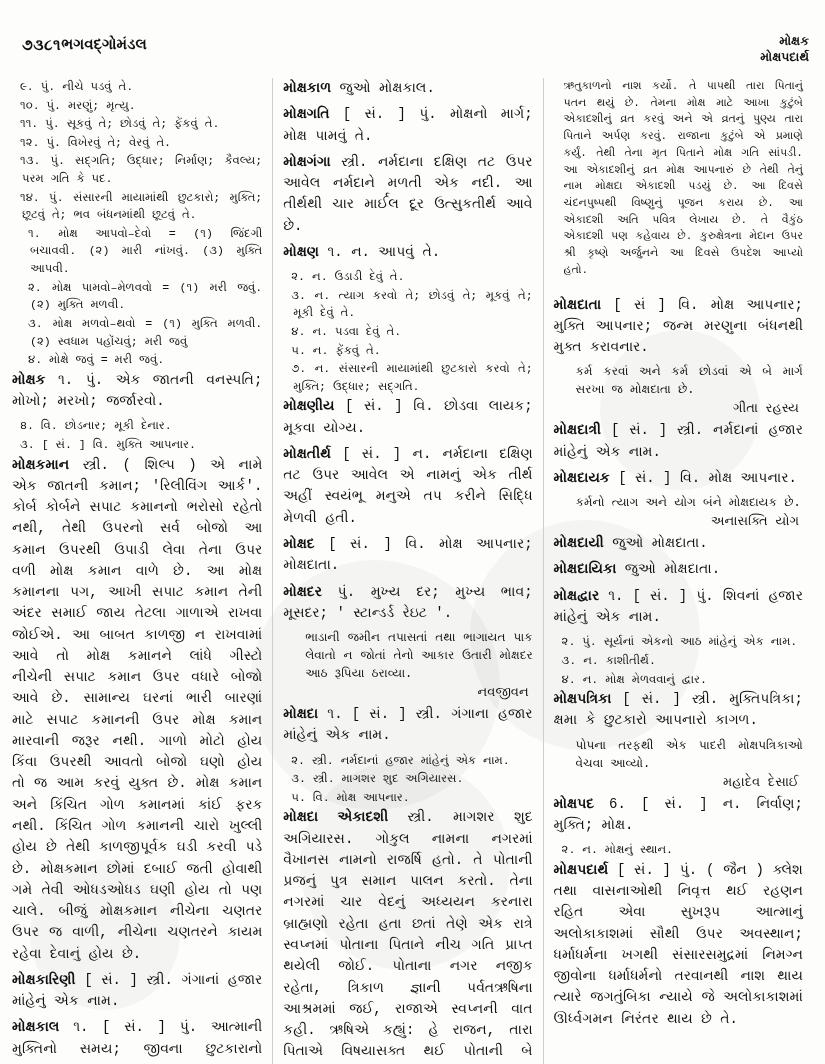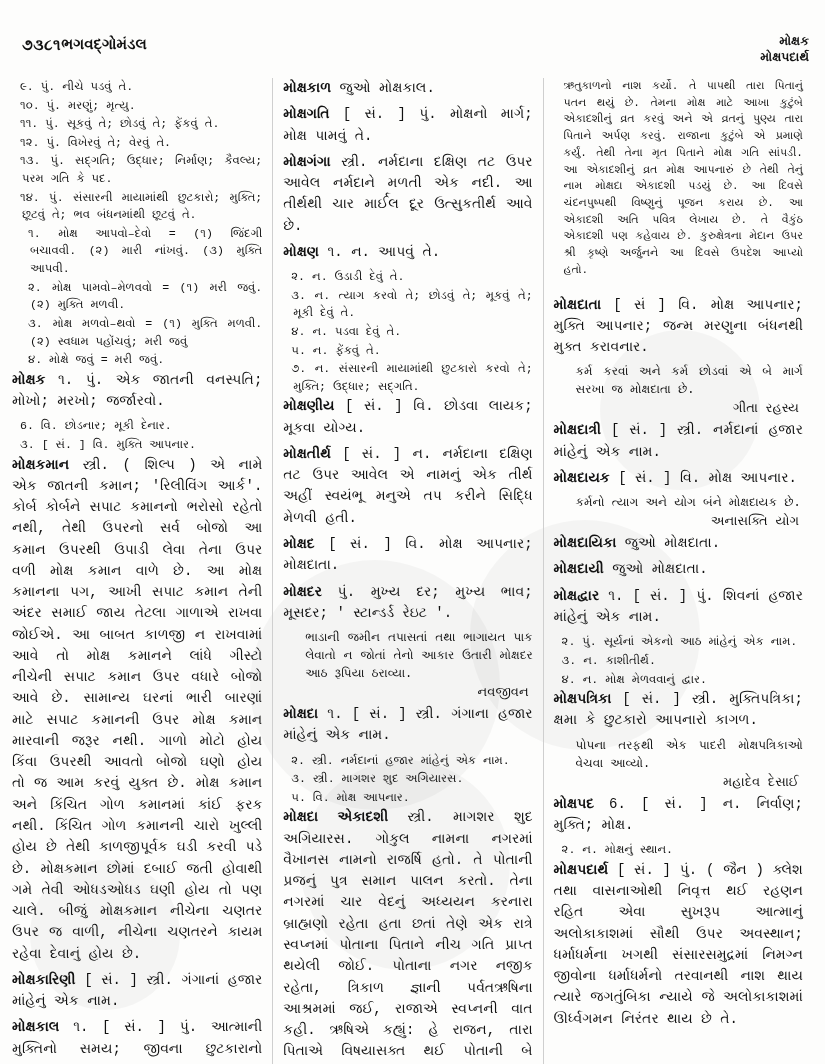--- a/index.html
+++ b/index.html
@@ -152,21 +152,21 @@
         <p class="sense">૧૦. પું. મરણું; મૃત્યુ.</p>
         <p class="sense">૧૧. પું. સૂકવું તે; છોડવું તે; ફેંકવું તે.</p>
         <p class="sense">૧૨. પું. વિખેરવું તે; વેરવું તે.</p>
         <p class="sense">૧૩. પું. સદ્ગતિ; ઉદ્ધાર; નિર્માણ; કૈવલ્ય; પરમ ગતિ કે પદ.</p>
         <p class="sense">૧૪. પું. સંસારની માયામાંથી છુટકારો; મુક્તિ; છૂટવું તે; ભવ બંધનમાંથી છૂટવું તે.</p>
         <p class="sense sub">૧. મોક્ષ આપવો–દેવો = (૧) જિંદગી બચાવવી. (૨) મારી નાંખવું. (૩) મુક્તિ આપવી.</p>
         <p class="sense sub">૨. મોક્ષ પામવો–મેળવવો = (૧) મરી જવું. (૨) મુક્તિ મળવી.</p>
         <p class="sense sub">૩. મોક્ષ મળવો–થવો = (૧) મુક્તિ મળવી. (૨) સ્વધામ પહોંચવું; મરી જવું</p>
         <p class="sense sub">૪. મોક્ષે જવું = મરી જવું.</p>
         <p class="entry"><span class="hw">મોક્ષક</span><span> ૧. પું. એક જાતની વનસ્પતિ; મોખો; મરખો; જર્જારવો.</span></p>
-        <p class="sense">6. વિ. છોડનાર; મૂકી દેનાર.</p>
+        <p class="sense">8. વિ. છોડનાર; મૂકી દેનાર.</p>
         <p class="sense">૩. [ સં. ] વિ. મુક્તિ આપનાર.</p>
         <p class="entry"><span class="hw">મોક્ષકમાન</span><span> સ્ત્રી. ( શિલ્પ ) એ નામે એક જાતની કમાન; 'રિલીવિંગ આર્ક'. કોર્બ કોર્બને સપાટ કમાનનો ભરોસો રહેતો નથી, તેથી ઉપરનો સર્વ બોજો આ કમાન ઉપરથી ઉપાડી લેવા તેના ઉપર વળી મોક્ષ કમાન વાળે છે. આ મોક્ષ કમાનના પગ, આખી સપાટ કમાન તેની અંદર સમાઈ જાય તેટલા ગાળાએ રાખવા જોઈએ. આ બાબત કાળજી ન રાખવામાં આવે તો મોક્ષ કમાનને લાંધે ગીસ્ટો નીચેની સપાટ કમાન ઉપર વધારે બોજો આવે છે. સામાન્ય ઘરનાં ભારી બારણાં માટે સપાટ કમાનની ઉપર મોક્ષ કમાન મારવાની જરૂર નથી. ગાળો મોટો હોય કિંવા ઉપરથી આવતો બોજો ઘણો હોય તો જ આમ કરવું યુક્ત છે. મોક્ષ કમાન અને કિંચિત ગોળ કમાનમાં કાંઈ ફરક નથી. કિંચિત ગોળ કમાનની ચારો ખુલ્લી હોય છે તેથી કાળજીપૂર્વક ઘડી કરવી પડે છે. મોક્ષકમાન છોમાં દબાઈ જતી હોવાથી ગમે તેવી ઓધડઓધડ ઘણી હોય તો પણ ચાલે. બીજું મોક્ષકમાન નીચેના ચણતર ઉપર જ વાળી, નીચેના ચણતરને કાયમ રહેવા દેવાનું હોય છે.</span></p>
         <p class="entry"><span class="hw">મોક્ષકારિણી</span><span> [ સં. ] સ્ત્રી. ગંગાનાં હજાર માંહેનું એક નામ.</span></p>
         <p class="entry"><span class="hw">મોક્ષકાલ</span><span> ૧. [ સં. ] પું. આત્માની મુક્તિનો સમય; જીવના છુટકારાનો વખત.</span></p>
         <p class="sense">૨. પું. ગ્રહણ જે વખતે મુક્ત થાય તે; ગ્રહણનો છૂટા થવાનો કાળ કે વખત.</p>
       </div>
     <div class="col" id="col-2">
         <p class="entry"><span class="hw">મોક્ષકાળ</span><span> જુઓ મોક્ષકાલ.</span></p>
         <p class="entry"><span class="hw">મોક્ષગતિ</span><span> [ સં. ] પું. મોક્ષનો માર્ગ; મોક્ષ પામવું તે.</span></p>
         <p class="entry"><span class="hw">મોક્ષગંગા</span><span> સ્ત્રી. નર્મદાના દક્ષિણ તટ ઉપર આવેલ નર્મદાને મળતી એક નદી. આ તીર્થથી ચાર માર્ઈલ દૂર ઉત્સુકતીર્થ આવે છે.</span></p>
@@ -190,22 +190,22 @@
       </div>
     <div class="col" id="col-3">
         <p class="cont">ઋતુકાળનો નાશ કર્યો. તે પાપથી તારા પિતાનું પતન થયું છે. તેમના મોક્ષ માટે આખા કુટુંબે એકાદશીનું વ્રત કરવું અને એ વ્રતનું પુણ્ય તારા પિતાને અર્પણ કરવું. રાજાના કુટુંબે એ પ્રમાણે કર્યું. તેથી તેના મૃત પિતાને મોક્ષ ગતિ સાંપડી. આ એકાદશીનું વ્રત મોક્ષ આપનારું છે તેથી તેનું નામ મોક્ષદા એકાદશી પડયું છે. આ દિવસે ચંદનપુષ્પથી વિષ્ણુનું પૂજન કરાય છે. આ એકાદશી અતિ પવિત્ર લેખાય છે. તે વૈકુંઠ એકાદશી પણ કહેવાય છે. કુરુક્ષેત્રના મેદાન ઉપર શ્રી કૃષ્ણે અર્જુનને આ દિવસે ઉપદેશ આપ્યો હતો.</p>
         <p class="entry"><span class="hw">મોક્ષદાતા</span><span> [ સં ] વિ. મોક્ષ આપનાર; મુક્તિ આપનાર; જન્મ મરણુના બંધનથી મુક્ત કરાવનાર.</span></p>
         <p class="quote">કર્મ કરવાં અને કર્મ છોડવાં એ બે માર્ગ સરખા જ મોક્ષદાતા છે.</p>
         <span class="cite">ગીતા રહસ્ય</span>
         <p class="entry"><span class="hw">મોક્ષદાત્રી</span><span> [ સં. ] સ્ત્રી. નર્મદાનાં હજાર માંહેનું એક નામ.</span></p>
         <p class="entry"><span class="hw">મોક્ષદાયક</span><span> [ સં. ] વિ. મોક્ષ આપનાર.</span></p>
         <p class="quote">કર્મનો ત્યાગ અને યોગ બંને મોક્ષદાયક છે.</p>
         <span class="cite">અનાસક્તિ યોગ</span>
+        <p class="entry"><span class="hw">મોક્ષદાયી</span><span> જુઓ મોક્ષદાતા.</span></p>
         <p class="entry"><span class="hw">મોક્ષદાયિકા</span><span> જુઓ મોક્ષદાતા.</span></p>
-        <p class="entry"><span class="hw">મોક્ષદાયી</span><span> જુઓ મોક્ષદાતા.</span></p>
         <p class="entry"><span class="hw">મોક્ષદ્વાર</span><span> ૧. [ સં. ] પું. શિવનાં હજાર માંહેનું એક નામ.</span></p>
         <p class="sense">૨. પું. સૂર્યનાં એકનો આઠ માંહેનું એક નામ.</p>
         <p class="sense">૩. ન. કાશીતીર્થ.</p>
         <p class="sense">૪. ન. મોક્ષ મેળવવાનું દ્વાર.</p>
         <p class="entry"><span class="hw">મોક્ષપત્રિકા</span><span> [ સં. ] સ્ત્રી. મુક્તિપત્રિકા; ક્ષમા કે છુટકારો આપનારો કાગળ.</span></p>
         <p class="quote">પોપના તરફથી એક પાદરી મોક્ષપત્રિકાઓ વેચવા આવ્યો.</p>
         <span class="cite">મહાદેવ દેસાઈ</span>
         <p class="entry"><span class="hw">મોક્ષપદ</span><span> 6. [ સં. ] ન. નિર્વાણ; મુક્તિ; મોક્ષ.</span></p>
         <p class="sense">૨. ન. મોક્ષનું સ્થાન.</p>
         <p class="entry"><span class="hw">મોક્ષપદાર્થ</span><span> [ સં. ] પું. ( જૈન ) ક્લેશ તથા વાસનાઓથી નિવૃત્ત થઈ રહણન રહિત એવા સુખરૂપ આત્માનું અલોકાકાશમાં સૌથી ઉપર અવસ્થાન; ધર્માધર્મના ખગથી સંસારસમુદ્રમાં નિમગ્ન જીવોના ધર્માધર્મનો તરવાનથી નાશ થાય ત્યારે જગતુંબિકા ન્યાયે જે અલોકાકાશમાં ઊર્ધ્વગમન નિરંતર થાય છે તે.</span></p>

